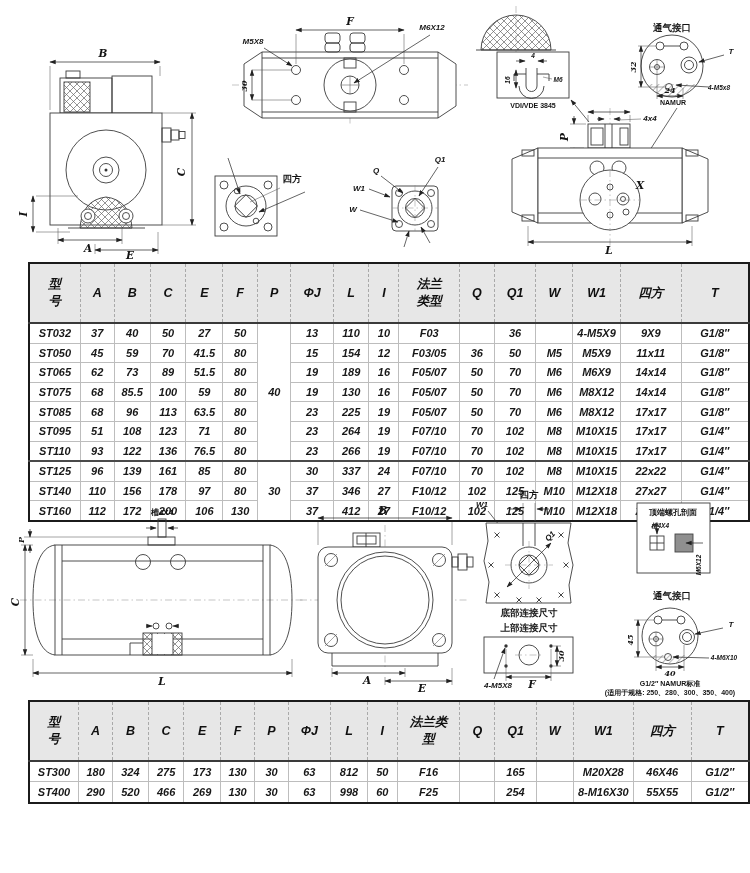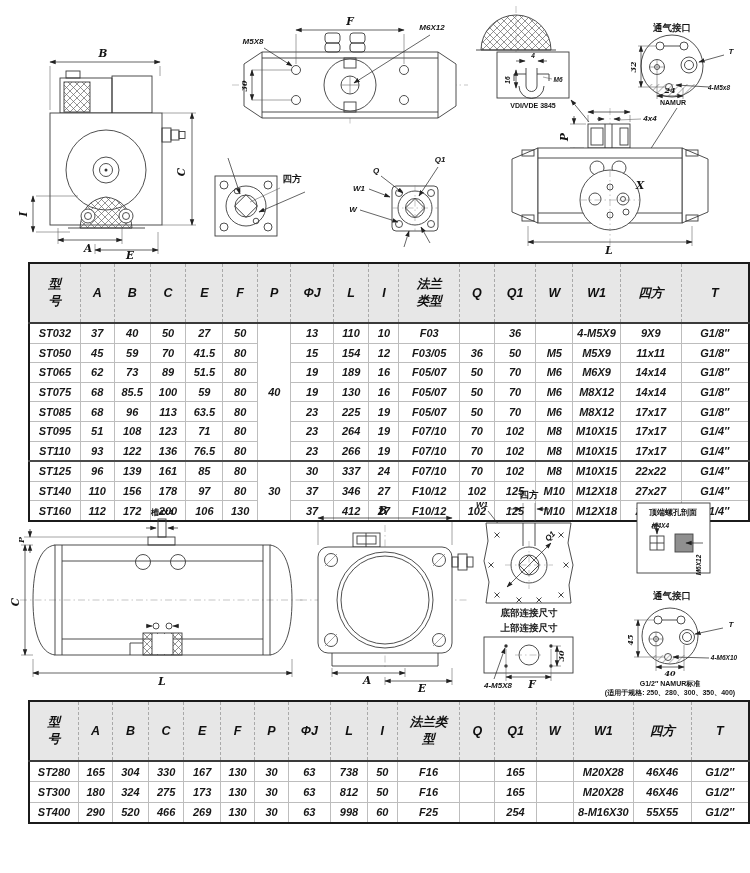--- a/index.html
+++ b/index.html
@@ -717,39 +717,20 @@
             <th>Q</th>
             <th>Q1</th>
             <th>W</th>
             <th>W1</th>
             <th>四方</th>
             <th>T</th>
           </tr>
         </thead>
         <tbody>
           <tr>
-            <td class="model">ST280</td>
-            <td>165</td>
-            <td>304</td>
-            <td>330</td>
-            <td>167</td>
-            <td>130</td>
-            <td>30</td>
-            <td>63</td>
-            <td>738</td>
-            <td>50</td>
-            <td>F16</td>
-            <td></td>
-            <td>165</td>
-            <td></td>
-            <td>M20X28</td>
-            <td>46X46</td>
-            <td>G1/2″</td>
-          </tr>
-          <tr>
             <td class="model">ST300</td>
             <td>180</td>
             <td>324</td>
             <td>275</td>
             <td>173</td>
             <td>130</td>
             <td>30</td>
             <td>63</td>
             <td>812</td>
             <td>50</td>

